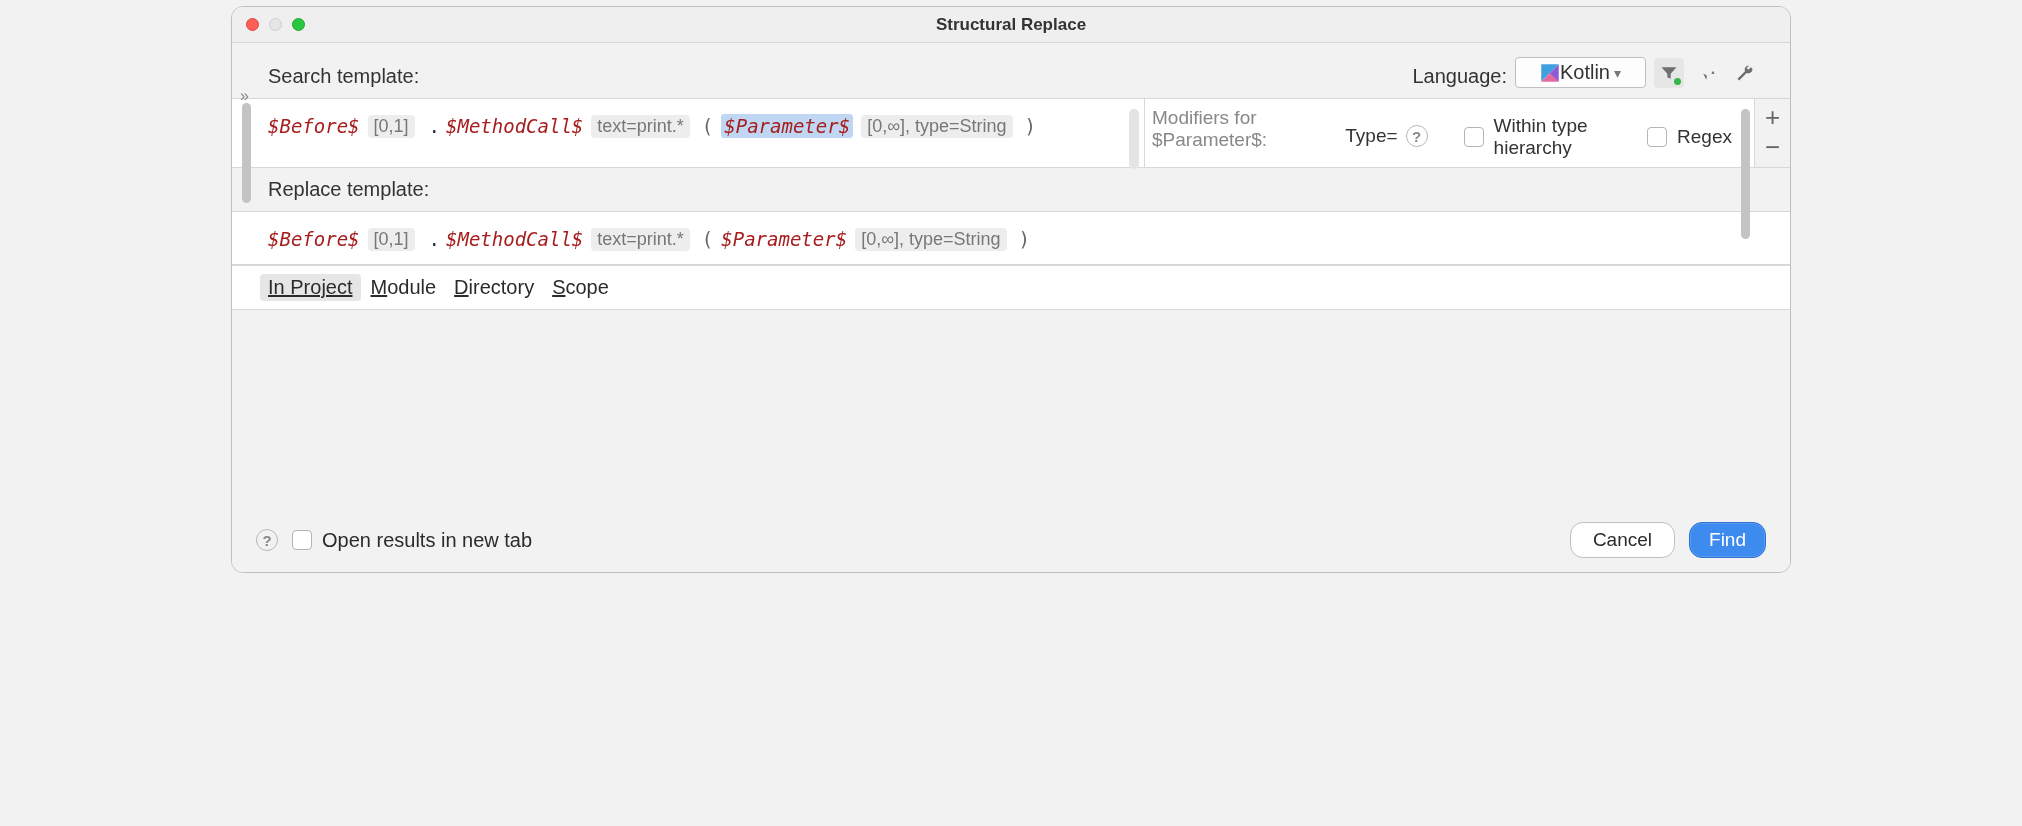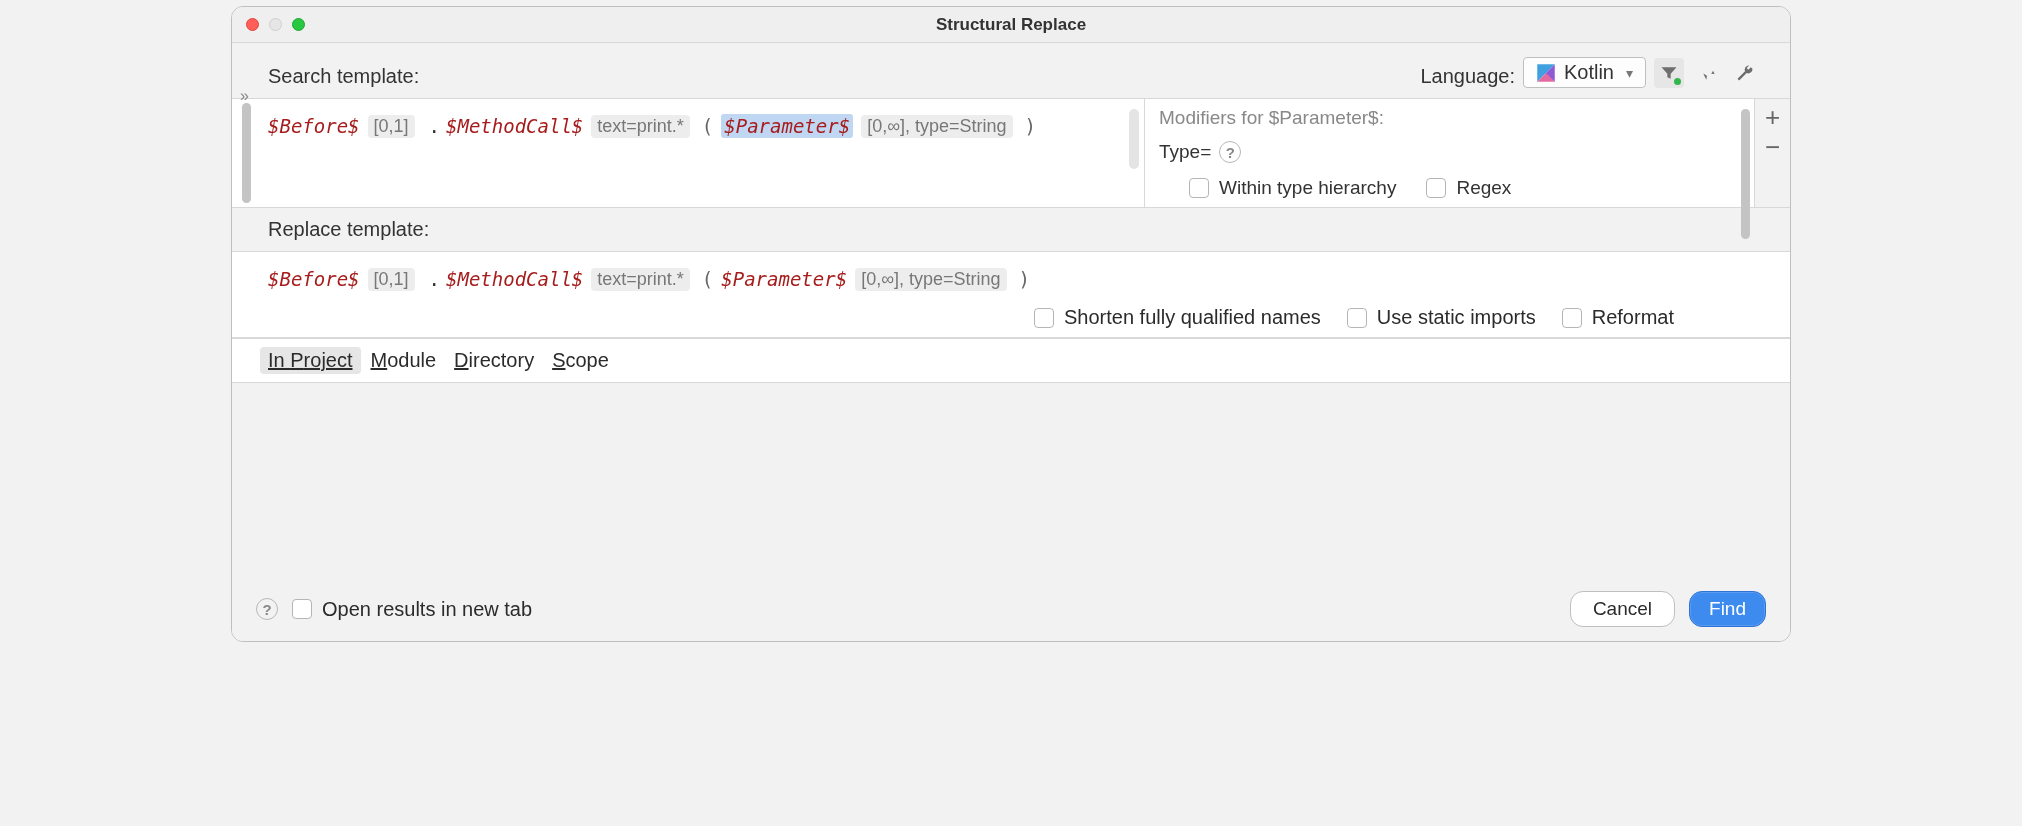--- a/index.html
+++ b/index.html
@@ -23,21 +23,21 @@
   * { box-sizing: border-box; }
   body {
     margin: 0;
     font-family: -apple-system, "Helvetica Neue", Arial, sans-serif;
     font-size: 20px;
     color: var(--text);
     background: var(--bg);
   }
   .window {
     width: 1560px;
-    height: 636px;
+    height: 567px;
     margin: 6px auto;
     border: 1px solid var(--border);
     border-radius: 12px;
     overflow: hidden;
     display: flex;
     flex-direction: column;
     background: var(--bg);
   }
   
   .titlebar {
@@ -75,24 +75,24 @@
   .section-header {
     padding: 10px 30px 10px 36px;
     display:flex; align-items:flex-end;
     font-size:20px;
     color:#333;
   }
   .section-header.first { padding-top:14px; padding-bottom:10px; }
   .spacer { flex:1; }
   .lang-label { margin-right:8px; }
   .lang-select {
-    display:flex; align-items:center; gap:8px;
+    display:flex; align-items:center; gap:0;
     border:1px solid var(--border);
     border-radius:4px;
-    padding:3px 12px;
+    padding:3px 24px;
     background:#fdfdfd;
   }
   .lang-chevron { color:#777; font-size:14px; margin-left:4px;}
   .tbtn {
     width:30px;height:30px; margin-left:8px;
     display:flex;align-items:center;justify-content:center;
     border-radius:4px;
     color:#555;
     position:relative;
   }
@@ -101,21 +101,21 @@
   
   .editor-row {
     display:flex;
     background: var(--panel);
     border-top:1px solid var(--border-light);
     border-bottom:1px solid var(--border-light);
   }
   .editor-main {
     flex: 1; min-width:0;
     padding:10px 14px 8px 36px;
-    display:flex; 
+    display:flex; flex-direction:column;
     position:relative;
   }
   .code-line {
     font-family: "Menlo","Consolas",monospace;
     font-size:19px;
     white-space:nowrap;
     height:34px;
     display:flex; align-items:center;
     gap:4px;
   }
@@ -161,22 +161,22 @@
   }
   .chk-label { display:flex;align-items:center; gap:10px;}
   .mini-scroll {
     position:absolute; right:5px; top:10px; width:10px; height:60px;
     background: #e4e4e4; border-radius:5px;
   }
   
   .mod-panel {
     width: 610px;
     border-left:1px solid var(--border-light);
-    padding:8px 22px 8px 14px;
-    display:flex; flex-direction:column;
+    padding:8px 22px 8px 7px;
+    display:flex; 
     gap:6px;
     font-size:19px;
     color:#333;
     position:relative;
   }
   .mod-title { color:#888; }
   .type-row { display:flex; align-items:center; gap:8px; margin-top:6px;}
   .type-input {
     flex:1; height:32px;
     border:2px solid #5b94e8;
@@ -354,34 +354,20 @@
           <span class="code-var">$Before$</span>
           <span class="pill">[0,1]</span>
           <span class="dot">.</span>
           <span class="code-var">$MethodCall$</span>
           <span class="pill">text=print.*</span>
           <span class="paren">(</span>
           <span class="code-var">$Parameter$</span>
           <span class="pill">[0,∞], type=String</span>
           <span class="paren">)</span>
         </div>
-        <div class="options-row">
-          <span class="chk-label">
-            <span class="check"></span>
-            <span>Shorten fully qualified names</span>
-          </span>
-          <span class="chk-label">
-            <span class="check"></span>
-            <span>Use static imports</span>
-          </span>
-          <span class="chk-label">
-            <span class="check"></span>
-            <span>Reformat</span>
-          </span>
-        </div>
       </div>
     </div>
 
     <div class="scope-row">
       <span class="scope-item active">
         <span>In </span><span class="ul">P</span><span>roject</span>
       </span>
       <span class="scope-item">
         <span></span><span class="ul">M</span><span>odule</span>
       </span>

